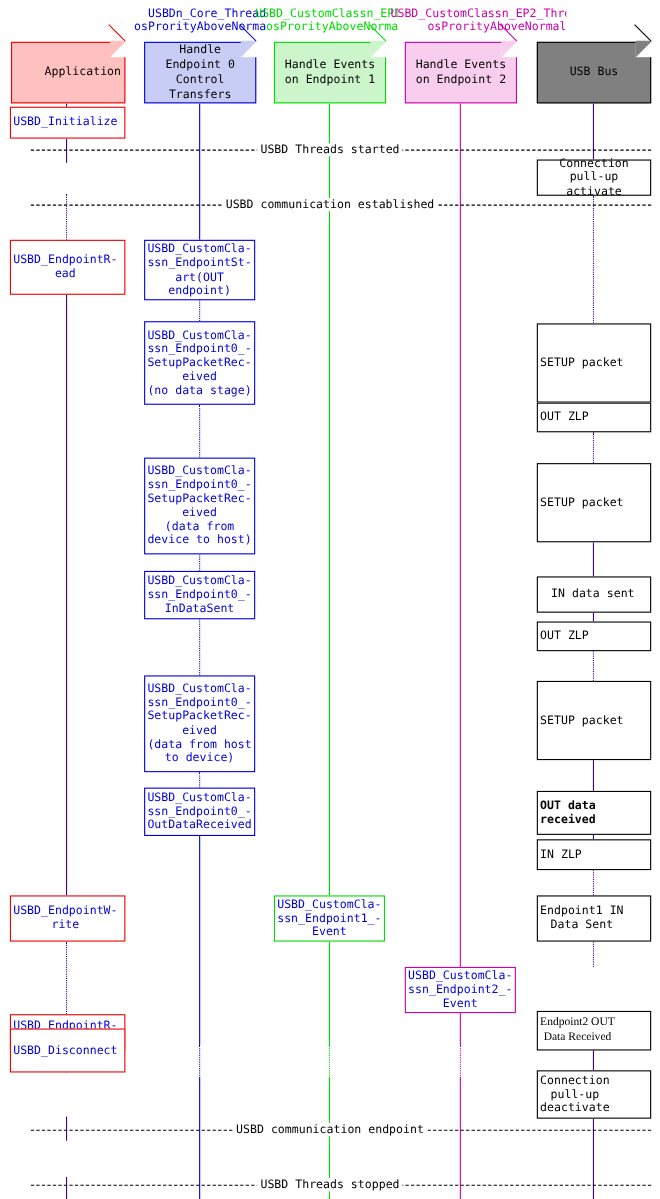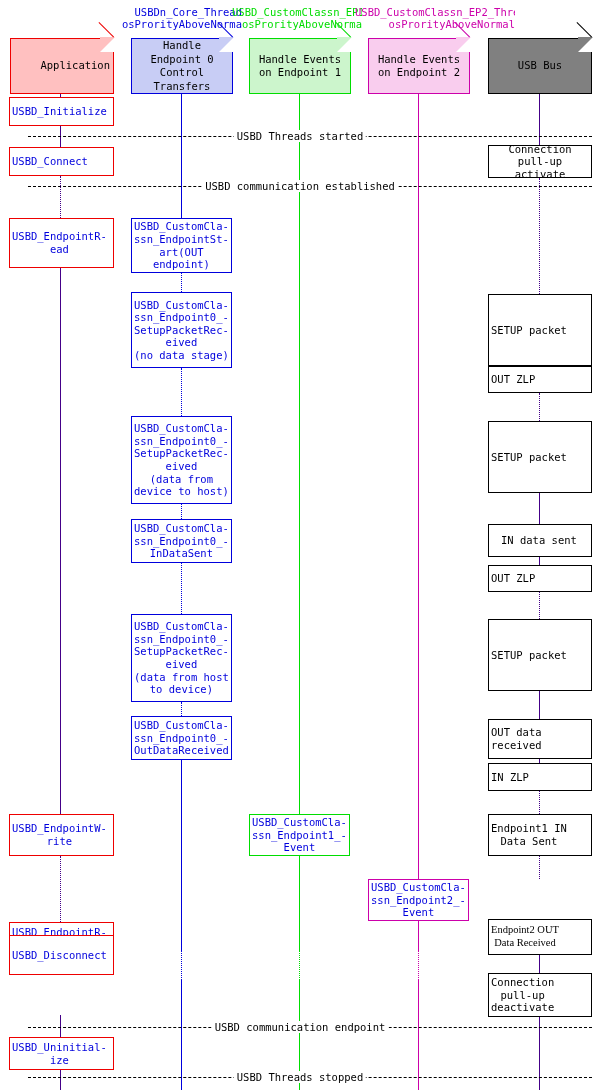--- a/index.html
+++ b/index.html
@@ -196,23 +196,20 @@
     </div>
     <div class="note" style="left: 488px; top: 38px; width: 104px; height: 56px; background: rgb(128, 128, 128); border-color: rgb(0, 0, 0);">
       <span class="note-txt">USB Bus</span>
       <span class="fold"></span>
       <span class="fold-tri" style="border-left-color: rgb(128, 128, 128);"></span>
       <span class="fold-edge" style="border-top-color: rgb(0, 0, 0);"></span>
     </div>
     <div class="actbox" style="left: 9px; top: 97px; width: 105px; height: 29px; border-color: rgb(238, 0, 0); color: rgb(0, 0, 221);">
       <span class="ab-txt">USBD_Initialize</span>
     </div>
-    <div class="actbox" style="left: 9px; top: 147px; width: 105px; height: 29px; border-color: rgb(238, 0, 0); color: rgb(0, 0, 221);">
-      <span class="ab-txt">USBD_Connect</span>
-    </div>
     <div class="actbox" style="left: 9px; top: 218px; width: 105px; height: 50px; border-color: rgb(238, 0, 0); color: rgb(0, 0, 221);">
       <span class="ab-txt">USBD_EndpointR-<br>ead</span>
     </div>
     <div class="actbox" style="left: 131px; top: 218px; width: 101px; height: 55px; border-color: rgb(0, 0, 221); color: rgb(0, 0, 221);">
       <span class="ab-txt">USBD_CustomCla-<br>ssn_EndpointSt-<br>art(OUT<br>endpoint)</span>
     </div>
     <div class="actbox" style="left: 131px; top: 292px; width: 101px; height: 76px; border-color: rgb(0, 0, 221); color: rgb(0, 0, 221);">
       <span class="ab-txt">USBD_CustomCla-<br>ssn_Endpoint0_-<br>SetupPacketRec-<br>eived<br>(no data stage)</span>
     </div>
     <div class="actbox" style="left: 488px; top: 294px; width: 104px; height: 72px; border-color: rgb(0, 0, 0); color: rgb(0, 0, 0);">
@@ -238,21 +235,21 @@
     </div>
     <div class="actbox" style="left: 131px; top: 614px; width: 101px; height: 88px; border-color: rgb(0, 0, 221); color: rgb(0, 0, 221);">
       <span class="ab-txt">USBD_CustomCla-<br>ssn_Endpoint0_-<br>SetupPacketRec-<br>eived<br>(data from host<br>to device)</span>
     </div>
     <div class="actbox" style="left: 488px; top: 619px; width: 104px; height: 72px; border-color: rgb(0, 0, 0); color: rgb(0, 0, 0);">
       <span class="ab-txt">SETUP packet</span>
     </div>
     <div class="actbox" style="left: 131px; top: 716px; width: 101px; height: 44px; border-color: rgb(0, 0, 221); color: rgb(0, 0, 221);">
       <span class="ab-txt">USBD_CustomCla-<br>ssn_Endpoint0_-<br>OutDataReceived</span>
     </div>
-    <div class="actbox" style="left: 488px; top: 719px; width: 104px; height: 40px; border-color: rgb(0, 0, 0); color: rgb(0, 0, 0);">
+    <div class="actbox" style="left: 488px; top: 719px; width: 104px; height: 40px; border-color: rgb(0, 0, 0); color: rgb(0, 0, 0); font-weight: bold;">
       <span class="ab-txt">OUT data<br>received</span>
     </div>
     <div class="actbox" style="left: 488px; top: 763px; width: 104px; height: 28px; border-color: rgb(0, 0, 0); color: rgb(0, 0, 0);">
       <span class="ab-txt">IN ZLP</span>
     </div>
     <div class="actbox" style="left: 9px; top: 814px; width: 105px; height: 42px; border-color: rgb(238, 0, 0); color: rgb(0, 0, 221);">
       <span class="ab-txt">USBD_EndpointW-<br>rite</span>
     </div>
     <div class="actbox" style="left: 249px; top: 814px; width: 101px; height: 42px; border-color: rgb(0, 221, 0); color: rgb(0, 0, 221);">
       <span class="ab-txt">USBD_CustomCla-<br>ssn_Endpoint1_-<br>Event</span>
@@ -267,23 +264,20 @@
       <span class="ab-txt">Endpoint2 OUT<br>Data Received</span>
     </div>
     <div class="actbox" style="left: 9px; top: 922px; width: 105px; height: 33px; border-color: rgb(238, 0, 0); color: rgb(0, 0, 221);">
       <span class="ab-txt">USBD_EndpointR-<br>ead</span>
     </div>
     <div class="actbox" style="left: 9px; top: 935px; width: 105px; height: 40px; border-color: rgb(238, 0, 0); color: rgb(0, 0, 221);">
       <span class="ab-txt">USBD_Disconnect</span>
     </div>
     <div class="actbox" style="left: 488px; top: 973px; width: 104px; height: 44px; border-color: rgb(0, 0, 0); color: rgb(0, 0, 0);">
       <span class="ab-txt">Connection<br>pull-up<br>deactivate</span>
-    </div>
-    <div class="actbox" style="left: 9px; top: 1037px; width: 105px; height: 33px; border-color: rgb(238, 0, 0); color: rgb(0, 0, 221);">
-      <span class="ab-txt">USBD_Uninitial-<br>ize</span>
     </div>
     <div class="actbox" style="left: 488px; top: 145px; width: 104px; height: 33px; border-color: rgb(0, 0, 0); color: rgb(0, 0, 0);">
       <span class="ab-txt">Connection<br>pull-up activate</span>
     </div>
     <div class="separator" style="top: 136px; border-top-color: rgb(0, 0, 0);"></div>
     <div class="sep-label" style="left: 300px; top: 136px;">USBD Threads started</div>
     <div class="separator" style="top: 186px; border-top-color: rgb(0, 0, 0);"></div>
     <div class="sep-label" style="left: 300px; top: 186px;">USBD communication established</div>
     <div class="separator" style="top: 1027px; border-top-color: rgb(0, 0, 0);"></div>
     <div class="sep-label" style="left: 300px; top: 1027px;">USBD communication endpoint</div>

